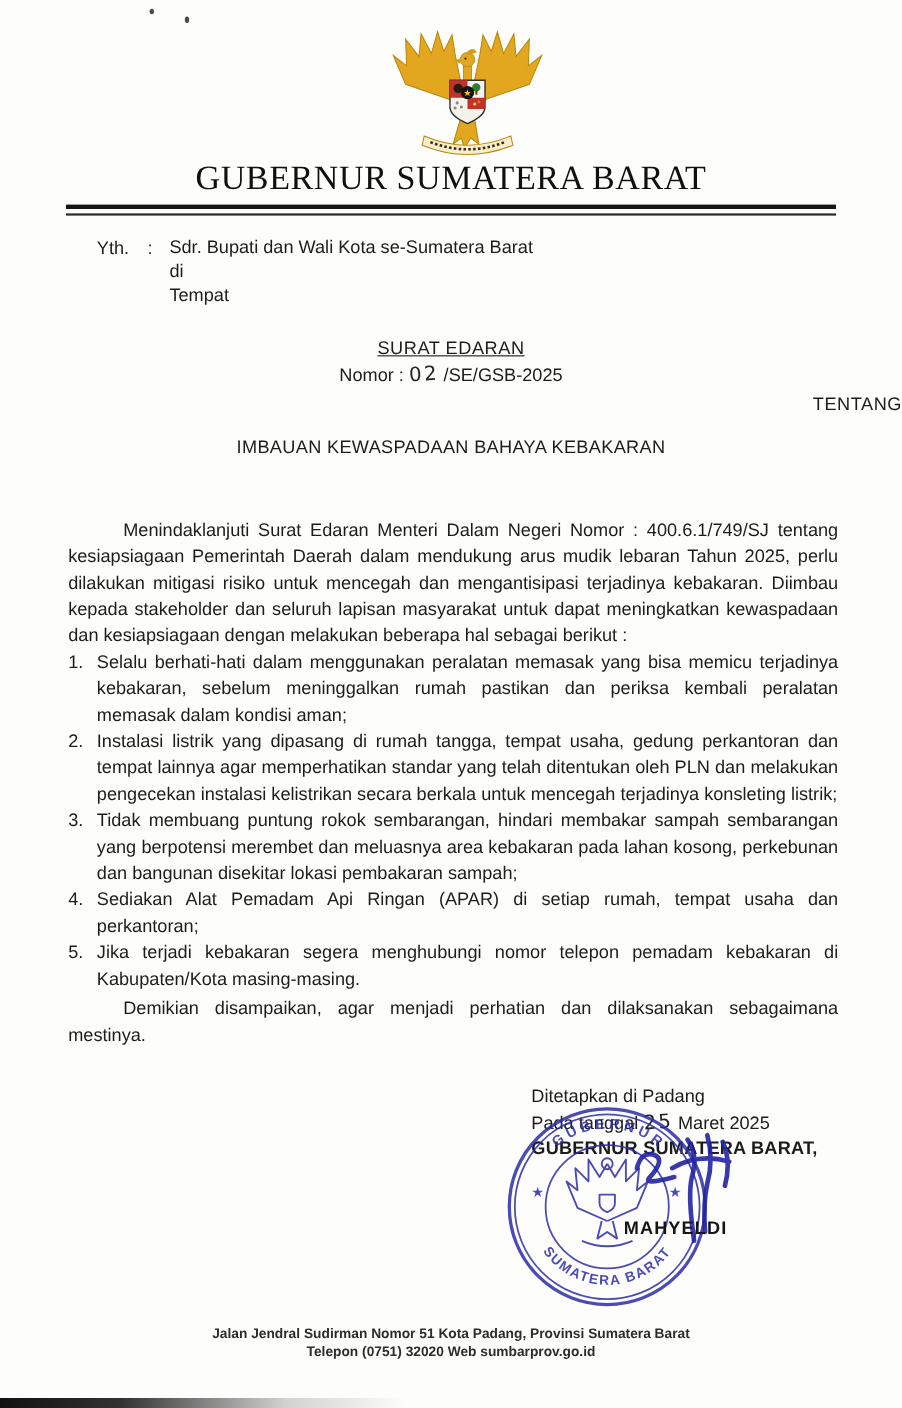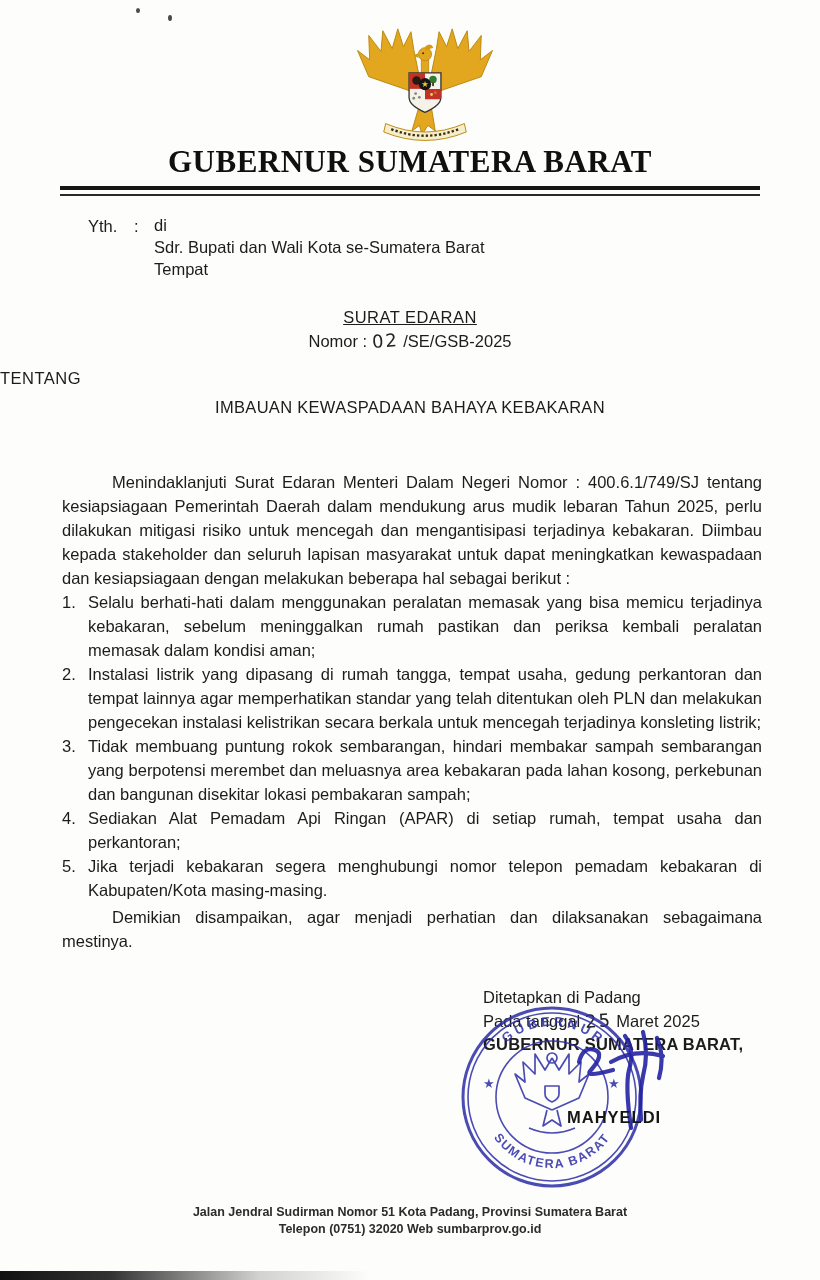--- a/index.html
+++ b/index.html
@@ -12,38 +12,38 @@
   }
   .speck { position:absolute; background:#4a4a4a; border-radius:50%; }
   .speck1 { left:136px; top:8px;  width:4px; height:5px; }
   .speck2 { left:168px; top:15px; width:4px; height:6px; }
 
   .emblem-wrap { position:absolute; left:350px; top:26px; width:150px; height:122px; }
 
   .letterhead-title {
     position:absolute; top:150px; left:0; width:100%;
     text-align:center; font-family:"Liberation Serif", serif;
-    font-weight:bold; font-size:31px; letter-spacing:0.5px; color:#101010;
+    font-weight:normal; font-size:31px; letter-spacing:0.5px; color:#101010;
   }
   .head-rule {
     position:absolute; top:186px; left:60px; width:700px; height:10px;
     border-top:4px solid #161616; border-bottom:2px solid #2a2a2a;
   }
 
   .addressee { position:absolute; left:88px; top:214px; display:grid; grid-template-columns:46px 20px auto; }
   .addressee .lines div { line-height:22px; }
 
   .doc-heading { position:absolute; top:305px; left:0; width:100%; text-align:center; }
   .doc-type { text-decoration:underline; letter-spacing:0.5px; }
   .doc-number { margin-top:0px; }
   .handwritten {
     display:inline-block; font-family:"DejaVu Sans", sans-serif;
     font-size:18px; transform:rotate(-4deg); letter-spacing:2px; color:#242424;
   }
-  .tentang { position:absolute; top:366px; left:0; width:100%; text-align:left; letter-spacing:0.5px; }
+  .tentang { position:absolute; top:356px; left:0; width:100%; text-align:right; letter-spacing:0.5px; }
   .subject { position:absolute; top:396px; left:0; width:100%; text-align:center; line-height:23px; letter-spacing:0.3px; }
 
   .body-text { position:absolute; left:62px; top:470px; width:700px; }
   .opening { text-indent:50px; text-align:justify; text-align-last:left; }
   .item { display:flex; }
   .item .num { flex:0 0 26px; }
   .item .txt { flex:1; text-align:justify; text-align-last:left; }
   .closing { margin-top:3px; text-indent:50px; text-align:justify; text-align-last:left; }
 
   .sig-block { position:absolute; left:483px; top:986px; width:320px; }
@@ -108,22 +108,22 @@
     </svg>
   </div>
 
   <div class="letterhead-title">GUBERNUR SUMATERA BARAT</div>
   <div class="head-rule"></div>
 
   <div class="addressee">
     <div>Yth.</div>
     <div>:</div>
     <div class="lines">
+      <div>Sdr. Bupati dan Wali Kota se-Sumatera Barat</div>
       <div>di</div>
-      <div>Sdr. Bupati dan Wali Kota se-Sumatera Barat</div>
       <div>Tempat</div>
     </div>
   </div>
 
   <div class="doc-heading">
     <div><span class="doc-type">SURAT EDARAN</span></div>
     <div class="doc-number">
       <span>Nomor :</span>
       <span class="handwritten">02</span>
       <span>/SE/GSB-2025</span>

